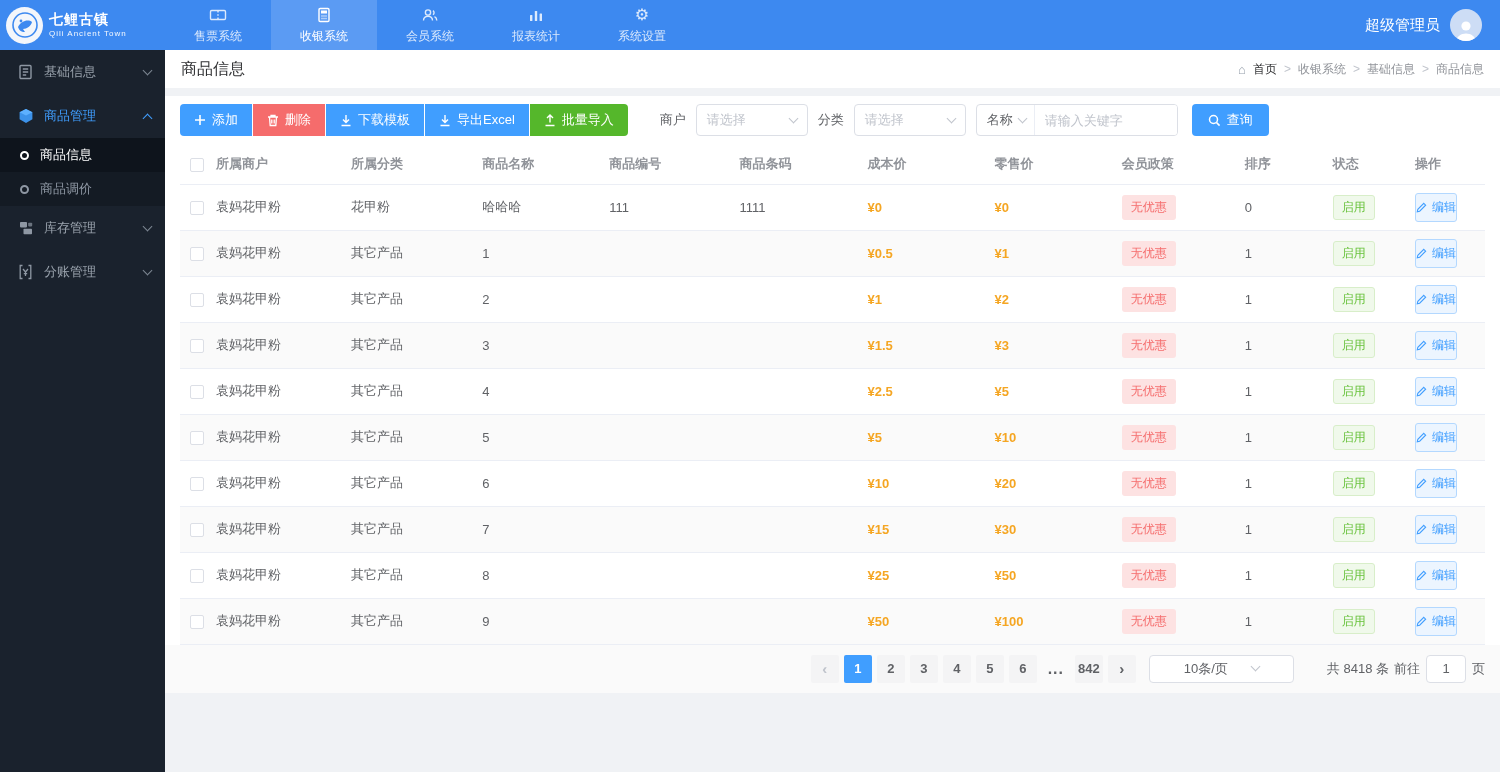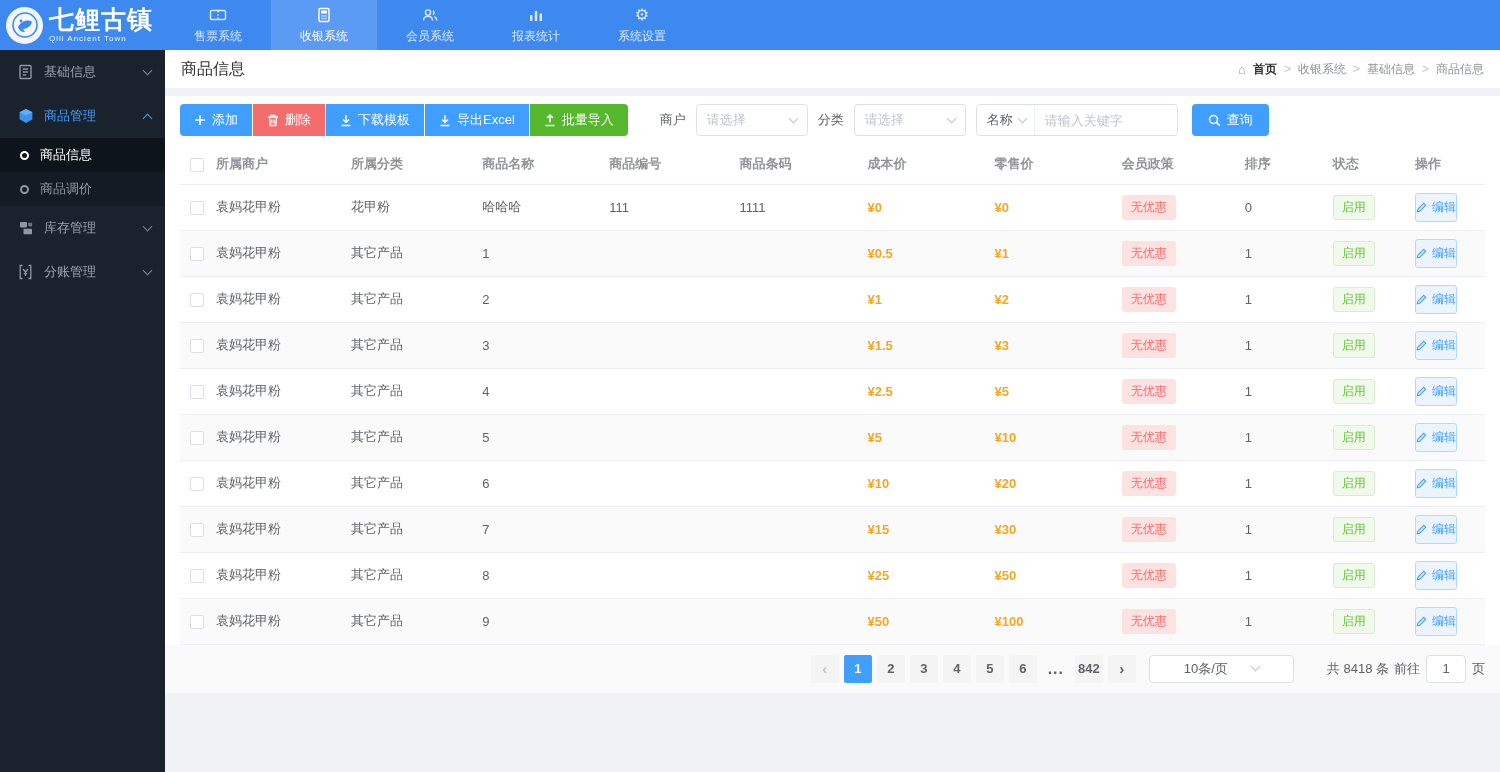--- a/index.html
+++ b/index.html
@@ -6,21 +6,21 @@
   html,body { width:1500px; height:772px; overflow:hidden;
     font-family:"Liberation Sans","DejaVu Sans",sans-serif; background:#f0f2f5; }
 
   
   .header { position:fixed; top:0; left:0; right:0; height:50px; background:#3d89f0;
     display:flex; align-items:stretch; z-index:10; }
   .logo { width:165px; display:flex; align-items:center; padding-left:6px; }
   .logo-circle { width:37px; height:37px; border-radius:50%; background:#f3f6fb;
     display:flex; align-items:center; justify-content:center; flex:none; }
   .logo-text { margin-left:6px; color:#fff; line-height:1; }
-  .logo-title { font-size:25px; font-weight:700; letter-spacing:1px; font-family:"Liberation Serif","DejaVu Serif",serif; }
+  .logo-title { font-size:14px; font-weight:700; letter-spacing:1px; font-family:"Liberation Serif","DejaVu Serif",serif; }
   .logo-sub { font-size:8px; letter-spacing:1px; margin-top:3px; opacity:.95; }
   .nav { display:flex; }
   .nav-item { width:106px; display:flex; flex-direction:column; align-items:center;
     justify-content:center; gap:4px; color:rgba(255,255,255,.82); font-size:12px; cursor:pointer; }
   .nav-item .nv-ic { height:18px; display:flex; align-items:center; }
   .nav-item.active { background:#5b9bf3; color:#fff; }
   .header-right { margin-left:auto; display:flex; align-items:center; gap:10px; padding-right:18px; color:#fff; }
   .user-name { font-size:15px; }
   .avatar { width:32px; height:32px; border-radius:50%; background:#cdddf5;
     display:flex; align-items:flex-end; justify-content:center; overflow:hidden; }
@@ -43,21 +43,21 @@
     margin-right:11px; }
   .submenu-item.active { background:#0e141c; color:#ffffff; }
 
   
   .main { margin-left:165px; margin-top:50px; height:722px; display:flex; flex-direction:column; }
   .title-bar { background:#fff; height:38px; display:flex; align-items:center;
     justify-content:space-between; padding:0 16px; }
   .page-title { font-size:16px; color:#303133; font-weight:500; }
   .breadcrumb { display:flex; align-items:center; gap:7px; font-size:12px; color:#909399; }
   .breadcrumb .home-ic { color:#97a0ac; font-size:13px; }
-  .crumb-first { color:#303133; font-weight:700; }
+  .crumb-first { color:#303133; font-weight:400; }
   .crumb-sep { color:#c0c4cc; }
   .gap { height:8px; background:#f0f2f5; }
   .card { background:#fff; }
 
   
   .toolbar { display:flex; align-items:center; padding:8px 15px; }
   .btn-group { display:flex; gap:1px; }
   .btn { height:32px; border:none; color:#fff; font-size:13px; padding:0 14px;
     display:inline-flex; align-items:center; gap:6px; cursor:pointer;
     font-family:inherit; }
@@ -174,20 +174,29 @@
             <rect x="2" y="8" width="2.4" height="6" rx=".5"></rect>
             <rect x="6.8" y="4" width="2.4" height="10" rx=".5"></rect>
             <rect x="11.6" y="6.5" width="2.4" height="7.5" rx=".5"></rect>
           </svg>
       </span>
       <span>报表统计</span>
     </div>
     <div class="nav-item">
       <span class="nv-ic" style="font-size:16px;line-height:1;">⚙</span>
       <span>系统设置</span>
+    </div>
+  </div>
+  <div class="header-right">
+    <span class="user-name">超级管理员</span>
+    <div class="avatar">
+      <svg width="26" height="24" viewBox="0 0 26 24">
+          <circle cx="13" cy="9" r="4.6" fill="#fff"></circle>
+          <path d="M3 26c0-6 4.5-9.5 10-9.5S23 20 23 26z" fill="#fff"></path>
+        </svg>
     </div>
   </div>
 </div>
 
 <div class="sidebar">
   <div class="menu-item">
     <span class="mi-ic">
       <svg width="15" height="16" viewBox="0 0 15 16" fill="none" stroke="currentColor" stroke-width="1.4">
           <rect x="2" y="1.5" width="11" height="13" rx="1"></rect>
           <path d="M4.8 5h5.4M4.8 8h5.4M4.8 11h3.4"></path>

